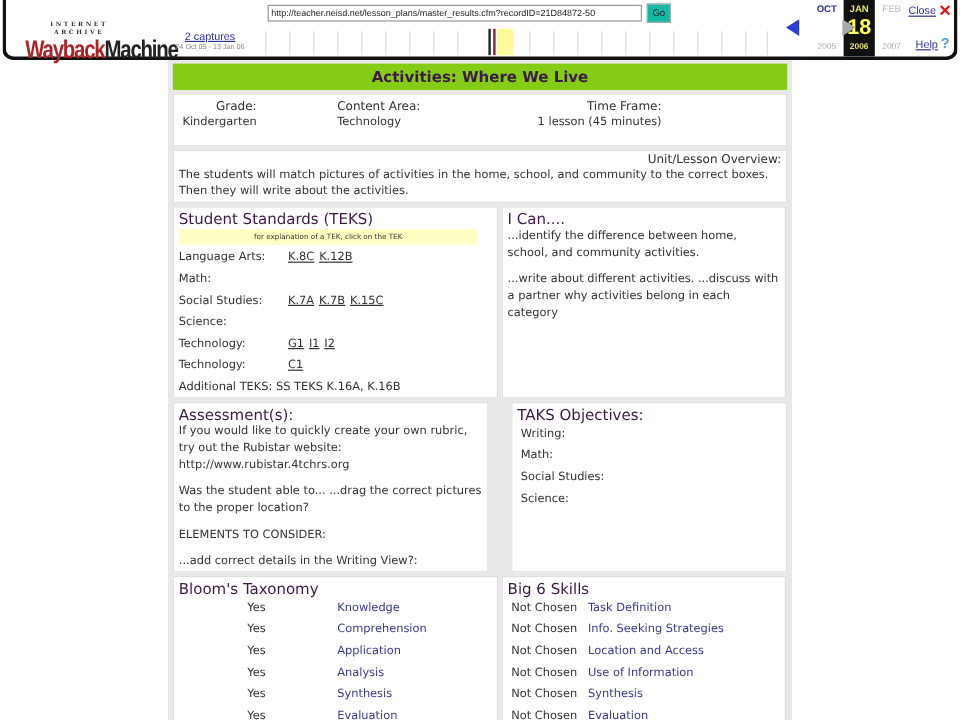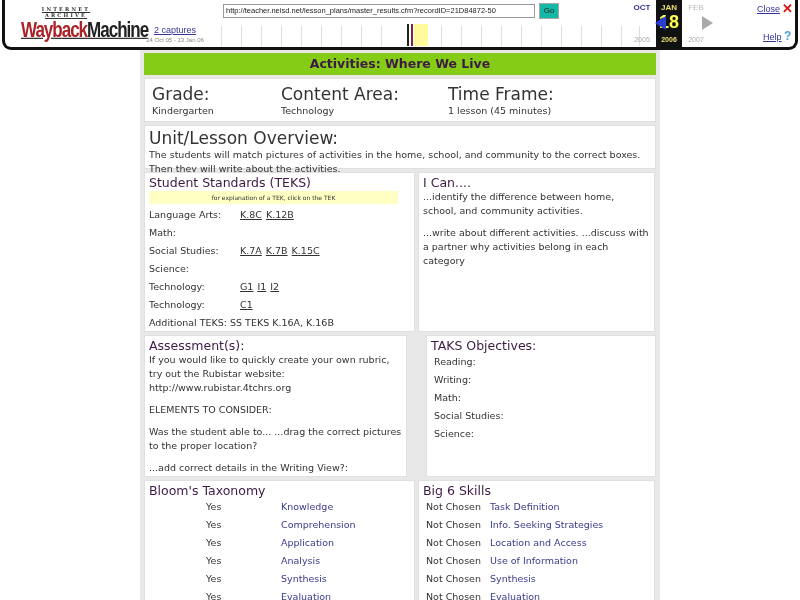--- a/index.html
+++ b/index.html
@@ -1,35 +1,35 @@
 <!DOCTYPE html>
 <html><head>
 <meta charset="utf-8">
 <style>
   * { box-sizing: border-box; margin: 0; padding: 0; }
   html, body { width: 800px; height: 600px; overflow: hidden; background: #ffffff; font-family: "DejaVu Sans", sans-serif; color: #333; }
 
   
   .wb-bar { position: absolute; left: 2px; top: 0; width: 796px; height: 50px; background: #fff; border: 3px solid #111; border-top: none; border-radius: 0 0 9px 9px; }
-  .wb-logo { position: absolute; left: 16px; top: 6px; width: 90px; text-decoration: underline; }
+  .wb-logo { position: absolute; left: 16px; top: 18px; width: 90px; }
   .wb-logo .ia { font-family: "DejaVu Serif", serif; font-size: 5px; letter-spacing: 2.2px; color: #333; font-weight: bold; display: block; text-align: center; }
   .wb-logo .wm { display: block; font-family: "Liberation Sans", sans-serif; font-weight: bold; font-size: 17px; letter-spacing: -1px; margin-top: 1px; transform: scaleY(1.25); transform-origin: top; line-height: 17px; }
   .wb-logo .wm .w1 { color: #ab2328; }
   .wb-logo .wm .w2 { color: #222; }
   .wb-captures { position: absolute; left: 134px; top: 25px; width: 72px; text-align: center; }
   .wb-captures a { font-family: "Liberation Sans", sans-serif; font-size: 9px; color: #333399; text-decoration: underline; display: block; }
   .wb-captures span { font-family: "Liberation Sans", sans-serif; font-size: 6px; color: #888; display: block; margin-top: 2px; }
   .wb-url { position: absolute; left: 218px; top: 4px; width: 312px; height: 14px; border: 1px solid #999; font-family: "Liberation Sans", sans-serif; font-size: 7.5px; padding: 1px 2px; color: #222; overflow: hidden; white-space: nowrap; background: #fff; }
   .wb-go { position: absolute; left: 534px; top: 3px; width: 20px; height: 16px; border: 1px solid #aaa; background: #14b8a6; font-family: "Liberation Sans", sans-serif; font-size: 8px; color: #222; text-align: center; line-height: 14px; }
   .wb-timeline { position: absolute; left: 206px; top: 24px; width: 430px; height: 22px; }
   .wb-tick { position: absolute; top: 2px; width: 1px; height: 20px; background: #ddd; }
   .wb-cap1 { position: absolute; left: 196px; top: 0; width: 2px; height: 22px; background: #222; }
   .wb-cap2 { position: absolute; left: 200px; top: 0; width: 2px; height: 22px; background: #7a2740; }
   .wb-cap-hl { position: absolute; left: 203px; top: 0; width: 14px; height: 22px; background: #fffa9c; }
-  .wb-months { position: absolute; left: 624px; top: 0; width: 80px; height: 47px; font-family: "Liberation Sans", sans-serif; }
+  .wb-months { position: absolute; left: 671px; top: 0; width: 80px; height: 47px; font-family: "Liberation Sans", sans-serif; }
   .wb-m { position: absolute; width: 26px; text-align: center; font-size: 8px; font-weight: bold; }
   .wb-m.prev { left: 0; top: 3px; color: #333399; }
   .wb-m.cur { left: 27px; top: 0; width: 26px; height: 47px; background: #111; color: #e6e070; padding-top: 3px; }
   .wb-m.next { left: 54px; top: 3px; color: #bbb; font-weight: normal; }
   .wb-day { position: absolute; left: 27px; top: 12px; width: 26px; text-align: center; font-size: 18px; font-weight: bold; color: #ffff55; }
   .wb-year { position: absolute; top: 36px; font-size: 7px; width: 26px; text-align: center; }
   .wb-year.prev { left: 0; color: #aaa; }
   .wb-year.cur { left: 27px; color: #e6e070; font-weight: bold; }
   .wb-year.next { left: 54px; color: #aaa; }
   .wb-arrow-l { position: absolute; left: 650px; top: 16px; width: 0; height: 0; border-top: 7px solid transparent; border-bottom: 7px solid transparent; border-right: 11px solid #2a3ed6; }
@@ -39,21 +39,21 @@
   .wb-help { position: absolute; left: 758px; top: 32px; font-family: "Liberation Sans", sans-serif; font-size: 9px; color: #333399; text-decoration: underline; }
   .wb-help-q { position: absolute; left: 779px; top: 29px; font-family: "Liberation Sans", sans-serif; font-size: 12px; font-weight: bold; color: #4aa3d9; }
 
   
   .page { position: absolute; left: 140px; top: 50px; width: 520px; background: #e8e8e8; padding: 3px 4px; }
   .title-bar { background: #84cc16; height: 22px; text-align: center; font-family: "DejaVu Sans", sans-serif; font-weight: bold; font-size: 12.5px; color: #3d1a45; line-height: 22px; }
   .box { background: #fff; border: 1px solid #e0e0e0; }
   .row { display: flex; margin-top: 3px; }
   .head { font-size: 12.5px; color: #3d1a45; font-family: "DejaVu Sans", sans-serif; }
   .txt { font-size: 9.5px; color: #333; line-height: 14px; }
-  .lbl-big { font-size: 17px; color: #333; }
+  .lbl-big { font-size: 10px; color: #333; text-align: right; }
   a.lnk { color: #333; text-decoration: underline; margin-right: 4px; }
   .purple { color: #3a3a8c; }
 </style>
 </head>
 <body>
 
 <div class="wb-bar">
   <div class="wb-logo">
     <span class="ia">INTERNET ARCHIVE</span>
     <span class="wm"><span class="w1">Wayback</span><span class="w2">Machine</span></span>
@@ -174,28 +174,27 @@
       <div class="head">I Can....</div>
       <div class="txt">...identify the difference between home, school, and community activities.</div>
       <div class="txt" style="margin-top:8px;">...write about different activities. ...discuss with a partner why activities belong in each category</div>
     </div>
   </div>
 
   <div class="row">
     <div class="box" style="width:271px; height:142px; padding:2px 4px;">
       <div class="head">Assessment(s):</div>
       <div class="txt">If you would like to quickly create your own rubric, try out the Rubistar website: http://www.rubistar.4tchrs.org</div>
+      <div class="txt" style="margin-top:8px;">Was the student able to... ...drag the correct pictures to the proper location?</div>
       <div class="txt" style="margin-top:8px;">ELEMENTS TO CONSIDER:</div>
-      <div class="txt" style="margin-top:8px;">Was the student able to... ...drag the correct pictures to the proper location?</div>
       <div class="txt" style="margin-top:8px;">...add correct details in the Writing View?:</div>
     </div>
     <div class="box" style="width:237px; height:142px; margin-left:19px; padding:2px 4px;">
       <div class="head">TAKS Objectives:</div>
       <div id="taks-list" style="padding-left:3px;">
-          <div class="txt" style="height: 18px; line-height: 18px;">Reading:</div>
           <div class="txt" style="height: 18px; line-height: 18px;">Writing:</div>
           <div class="txt" style="height: 18px; line-height: 18px;">Math:</div>
           <div class="txt" style="height: 18px; line-height: 18px;">Social Studies:</div>
           <div class="txt" style="height: 18px; line-height: 18px;">Science:</div>
         </div>
     </div>
   </div>
 
   <div class="row">
     <div class="box" style="width:271px; height:130px; padding:2px 4px;">

